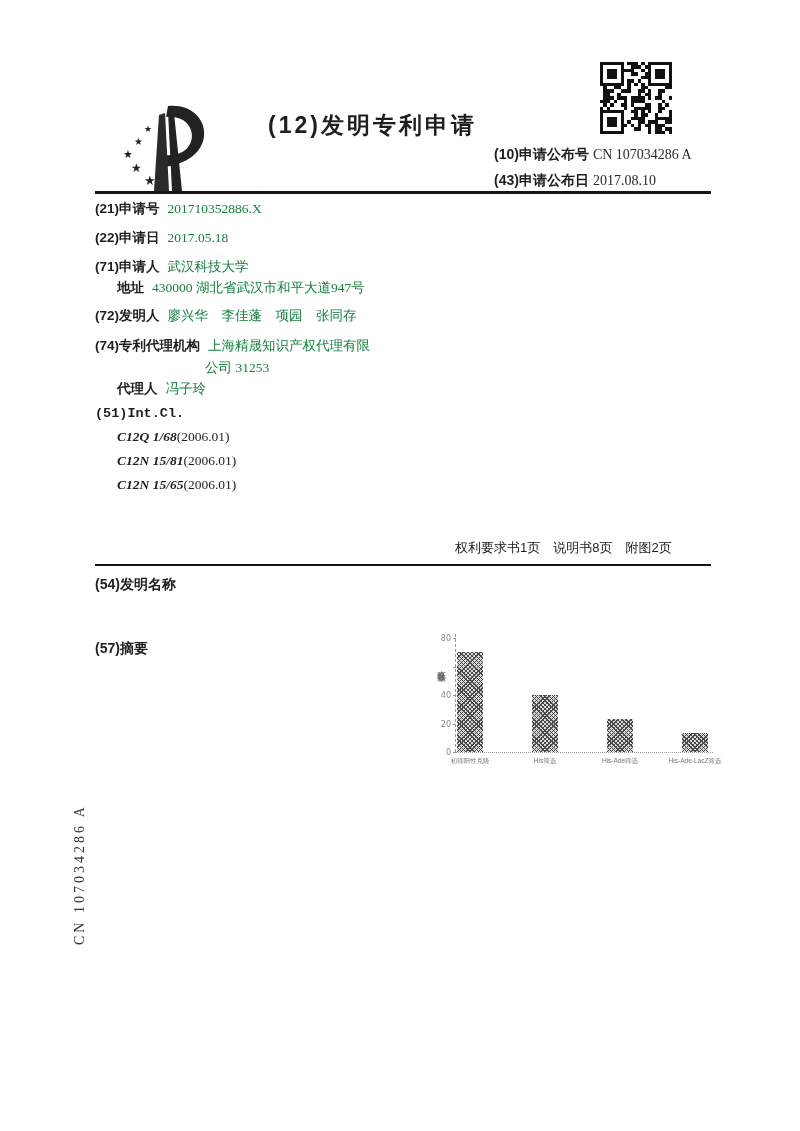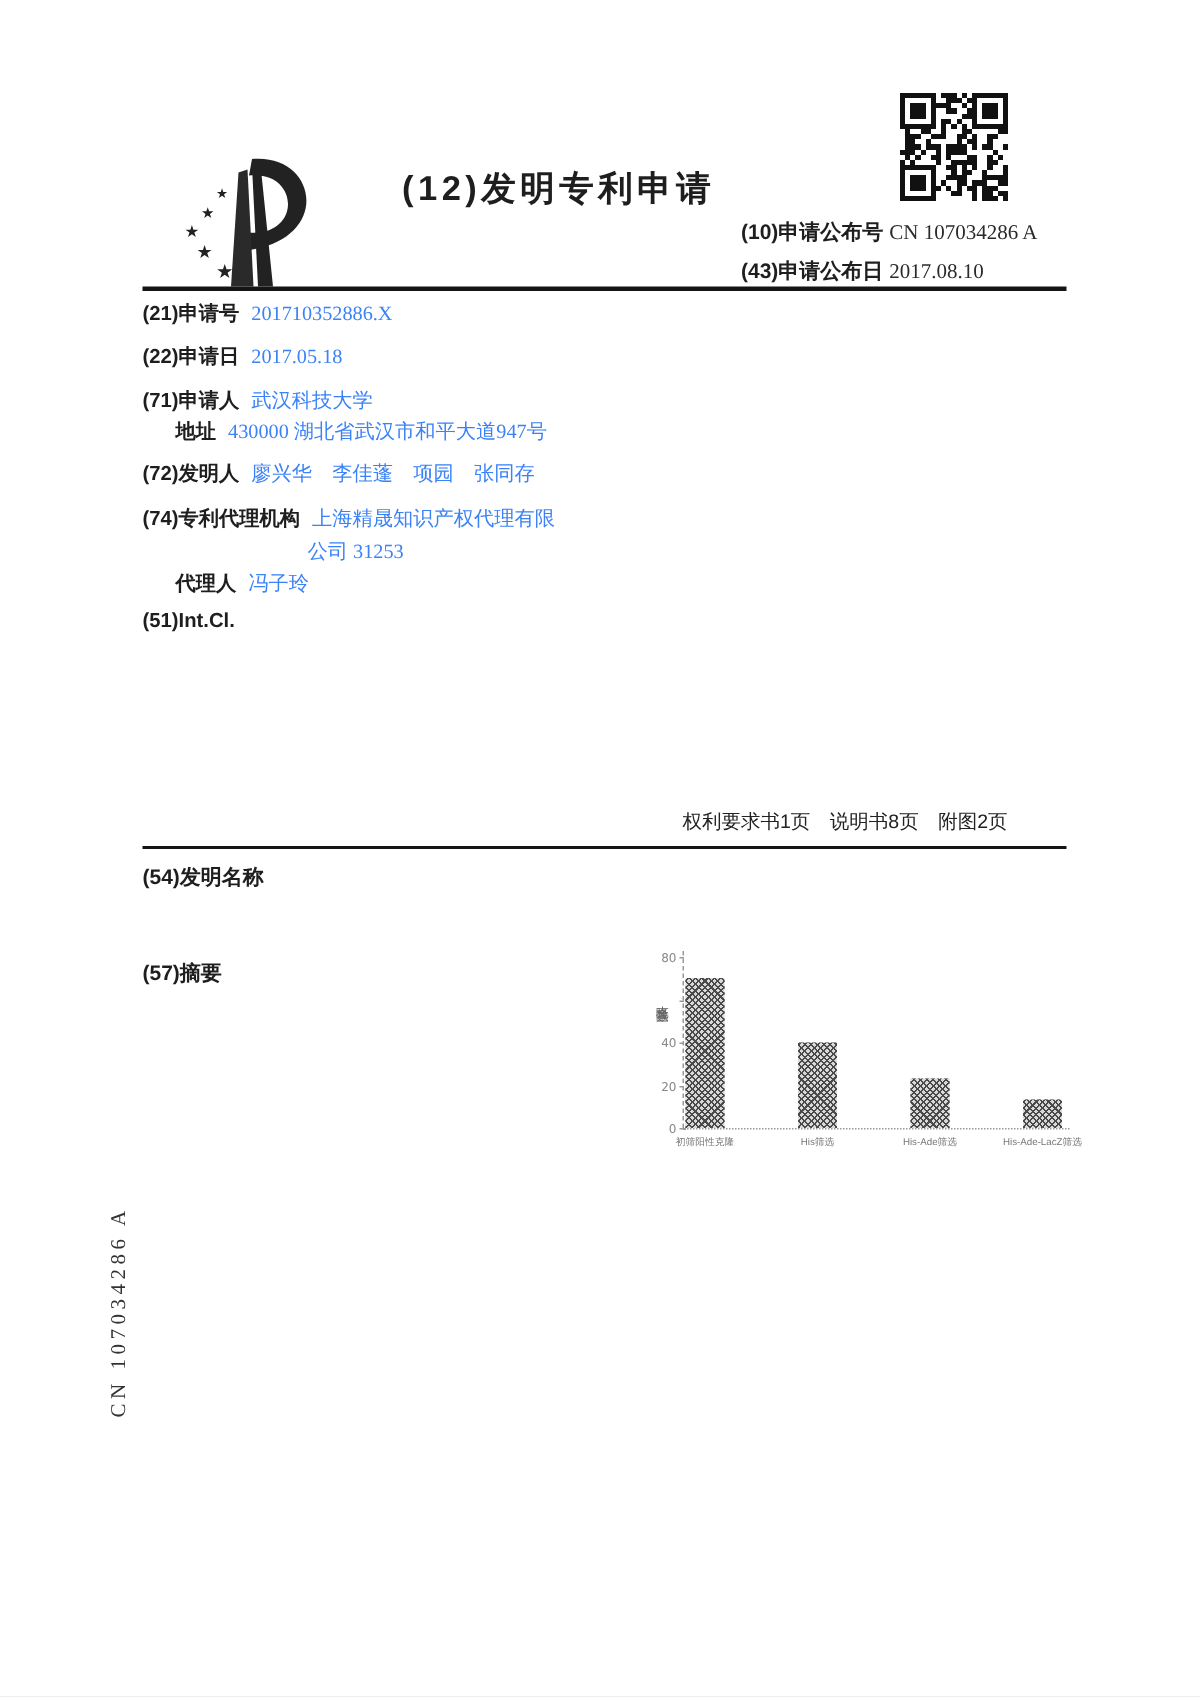--- a/index.html
+++ b/index.html
@@ -9,21 +9,21 @@
   .abs{position:absolute;}
   .serif{font-family:"Liberation Serif",serif;}
   .office{font-size:17px;font-weight:600;letter-spacing:1px;}
   .doctype{font-size:23px;font-weight:600;letter-spacing:3px;}
   .pubrow{font-size:14px;white-space:nowrap;}
   .pubrow .lab{font-weight:600;}
   .pubrow .val{font-family:"Liberation Serif",serif;color:#2a2a2a;padding-left:4px;}
   .rule{background:#151515;}
   .bibrow{font-size:13.5px;white-space:nowrap;}
   .bibrow .lab{font-weight:600;margin-right:8px;}
-  .bibrow .val{font-family:"Liberation Serif",serif;color:#3b82f6;}
+  .bibrow .val{font-family:"Liberation Serif",serif;color:#15803d;}
   .intcl{font-family:"Liberation Serif",serif;font-size:13.5px;}
   .intcl .code{font-style:italic;font-weight:700;}
   .pagesinfo{font-size:13px;color:#222;}
   .seclabel{font-size:14px;font-weight:600;}
   .titletext,.abstract{font-size:14.2px;line-height:22.4px;text-align:justify;
       text-indent:2em;color:#1c1c1c;}
   .sidenum{font-family:"Liberation Serif",serif;font-size:14px;letter-spacing:3px;
       color:#333;white-space:nowrap;transform:translate(-50%,-50%) rotate(-90deg);}
   
   .chart{position:absolute;}
@@ -330,23 +330,28 @@
   </div>
   <div class="abs bibrow" style="left:95px;top:337px;">
     <span class="lab">(74)专利代理机构</span><span class="val">上海精晟知识产权代理有限</span>
   </div>
   <div class="abs bibrow" style="left:205px;top:359px;">
     <span class="val">公司 31253</span>
   </div>
   <div class="abs bibrow" style="left:117px;top:380px;">
     <span class="lab">代理人</span><span class="val">冯子玲</span>
   </div>
-  <div class="abs bibrow" style="left:95px;top:406px;">
+  <div class="abs bibrow" style="left:95px;top:406px;font-family:Liberation Mono, monospace;">
     <span class="lab">(51)Int.Cl.</span>
   </div>
+  <div id="intcl-list" class="abs" style="left:117px;top:429px;">
+      <div class="intcl" style="margin-bottom: 8px;"><span class="code">C12Q 1/68</span><span>(2006.01)</span></div>
+      <div class="intcl" style="margin-bottom: 8px;"><span class="code">C12N 15/81</span><span>(2006.01)</span></div>
+      <div class="intcl" style="margin-bottom: 8px;"><span class="code">C12N 15/65</span><span>(2006.01)</span></div>
+    </div>
 
   <div class="abs pagesinfo" style="left:455px;top:539px;">权利要求书1页　说明书8页　附图2页</div>
   <div class="abs rule" style="left:95px;top:564px;width:616px;height:2px;"></div>
 
   <div class="abs seclabel" style="left:95px;top:576px;">(54)发明名称</div>
 
   <div class="abs seclabel" style="left:95px;top:640px;">(57)摘要</div>
 
   <div class="chart abs" style="left:438px;top:628px;width:278px;height:152px;">
     <div class="ylab" style="left:-2px;top:36px;">克隆数量</div>

